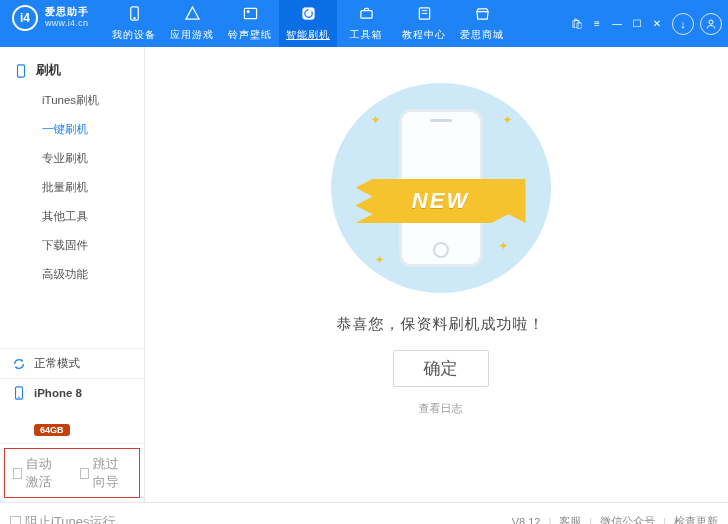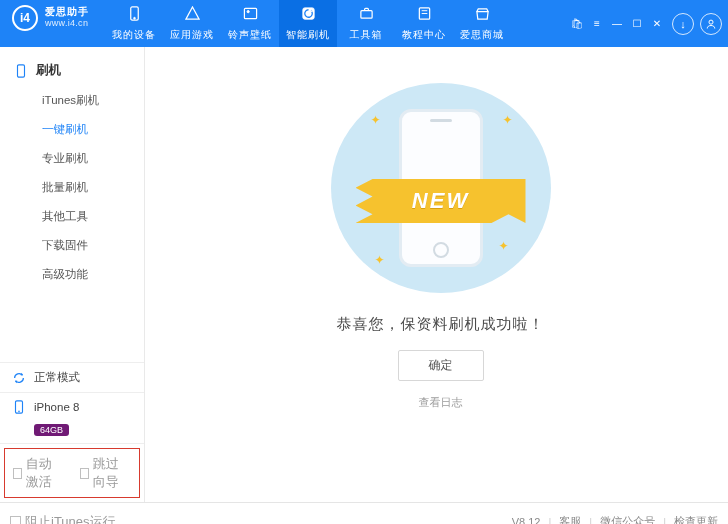--- a/index.html
+++ b/index.html
@@ -18,21 +18,21 @@
   }
   .logo-text { display:flex; flex-direction:column; line-height:1; }
   .logo-text .brand { font-size:10px; font-weight:bold; letter-spacing:1px; }
   .logo-text .url   { font-size:9px; opacity:.85; margin-top:2px; letter-spacing:.3px; }
 
   .navs { display:flex; align-items:stretch; }
   .nav-item {
     width:58px; display:flex; flex-direction:column; align-items:center;
     justify-content:center; font-size:10px; cursor:pointer; gap:7px;
   }
-  .nav-item.active { background:#0a6fe4; }
+  .nav-item.active { background:#0a6fe4;text-decoration:underline; }
   .nav-item .icon { width:16px; height:16px; display:flex; align-items:center; justify-content:center; }
   .nav-item svg { fill:#fff; stroke:#fff; }
   .nav-label { letter-spacing:1px; }
 
   .hdr-right { margin-left:auto; display:flex; align-items:center; padding-right:6px; gap:6px; }
   .win-btns { display:flex; gap:6px; align-items:center; margin-right:2px; }
   .win-btns span,
   .ring-btn { display:inline-flex; align-items:center; justify-content:center; cursor:pointer; }
   .win-btns span { width:14px; height:14px; font-size:10px; }
   .ring-btn {
@@ -53,24 +53,24 @@
   .sub-item {
     font-size:11.5px; color:#555; padding:7px 14px 7px 42px; cursor:pointer;
   }
   .sub-item.sel { color:#1e83f7; }
 
   .side-bottom { margin-top:auto; border-top:1px solid #eee; }
   .mode-row, .dev-row {
     display:flex; align-items:center; gap:8px; padding:7px 12px;
     font-size:11.5px; color:#444; border-bottom:1px solid #eee;
   }
-  .dev-row { flex-wrap:wrap; }
+  .dev-row { flex-wrap:wrap;font-weight:bold; }
   .dev-row .cap-badge {
-    background:#701a75; color:#fff; border-radius:3px; font-size:9px;
-    padding:1px 6px; margin-left:22px; margin-top:2px;
+    background:#c2410c; color:#fff; border-radius:3px; font-size:9px;
+    padding:1px 6px; margin-left:22px; margin-top:16px;
   }
   .mode-row svg, .sec-head svg { flex:none; }
   .redbox {
     border:1.5px solid #d73a2e; margin:4px; padding:6px 8px;
     display:flex; gap:16px; align-items:center;
   }
   .chk { display:flex; align-items:center; gap:4px; font-size:13px; color:#9a9a9a; }
   .box {
     width:11px; height:11px; border:1px solid #bfbfbf; background:#fff; display:inline-block;
   }
@@ -103,21 +103,21 @@
   }
   .spark { position:absolute; color:#f6c22e; font-size:12px; }
   .spark.a{ top:30px; left:40px;} .spark.b{ top:30px; right:38px;}
   .spark.c{ bottom:26px; left:44px;} .spark.d{ bottom:40px; right:42px;}
 
   .success-msg {
     margin-top:22px; font-size:15px; color:#4a4a4a; letter-spacing:1px;
   }
   .ok-btn {
     margin-top:16px; border:1px solid #d7d7d7; background:#fff;
-    padding:6px 30px; font-size:12px; color:#555; cursor:pointer; border-radius:2px;
+    padding:6px 30px; font-size:17px; color:#555; cursor:pointer; border-radius:2px;
   }
   .log-link { margin-top:14px; font-size:11px; color:#9c9c9c; cursor:pointer; }
 
   
   .statusbar {
     height:38px; border-top:1px solid #e5e5e5;
     display:flex; align-items:center; font-size:11px; color:#8a8a8a;
     padding:0 10px; gap:6px;
   }
   .statusbar .sb-right { margin-left:auto; display:flex; gap:8px; align-items:center; }

